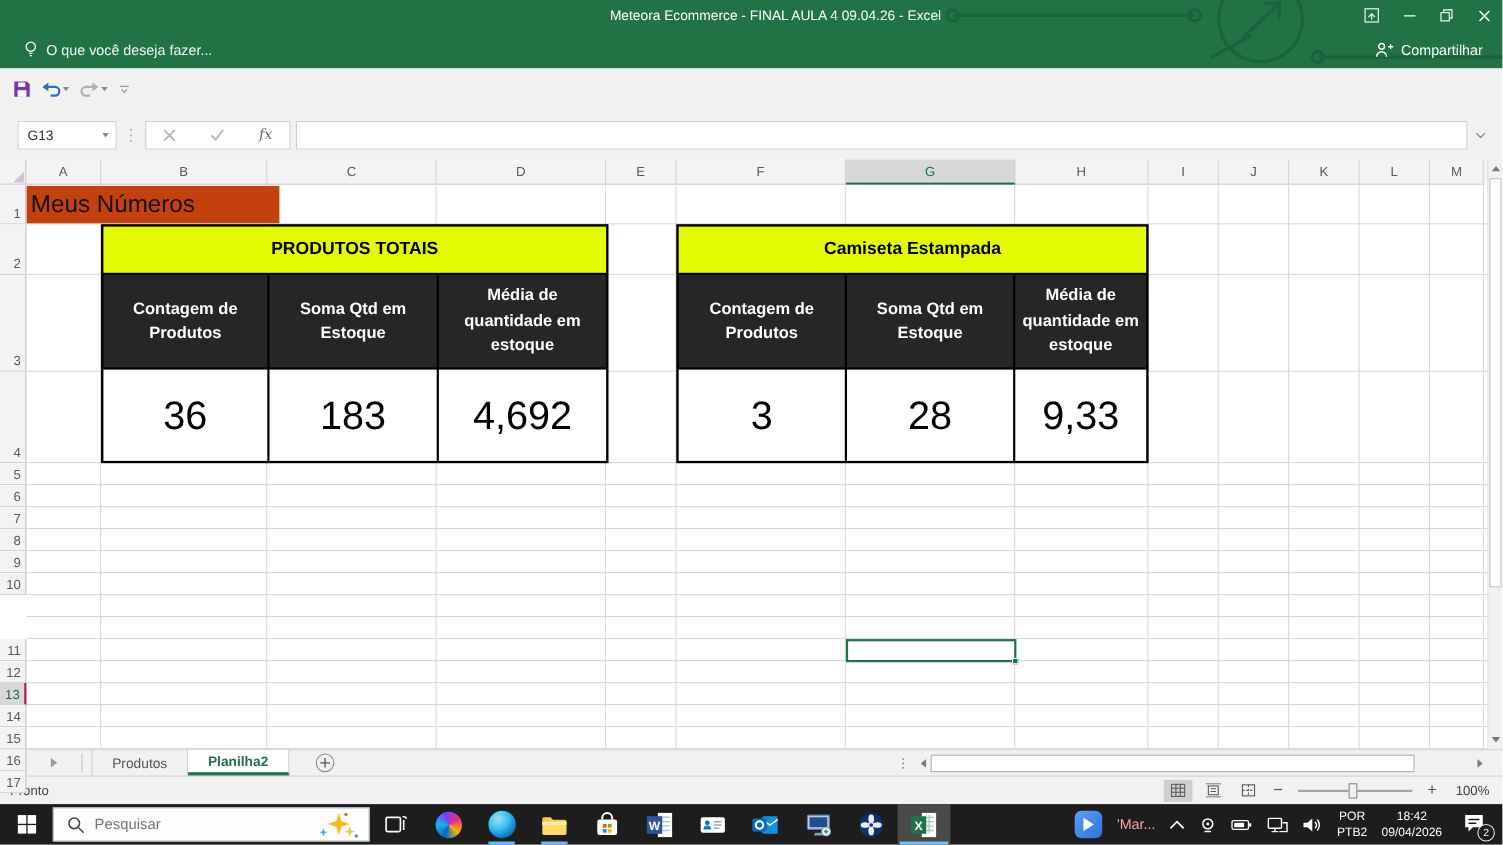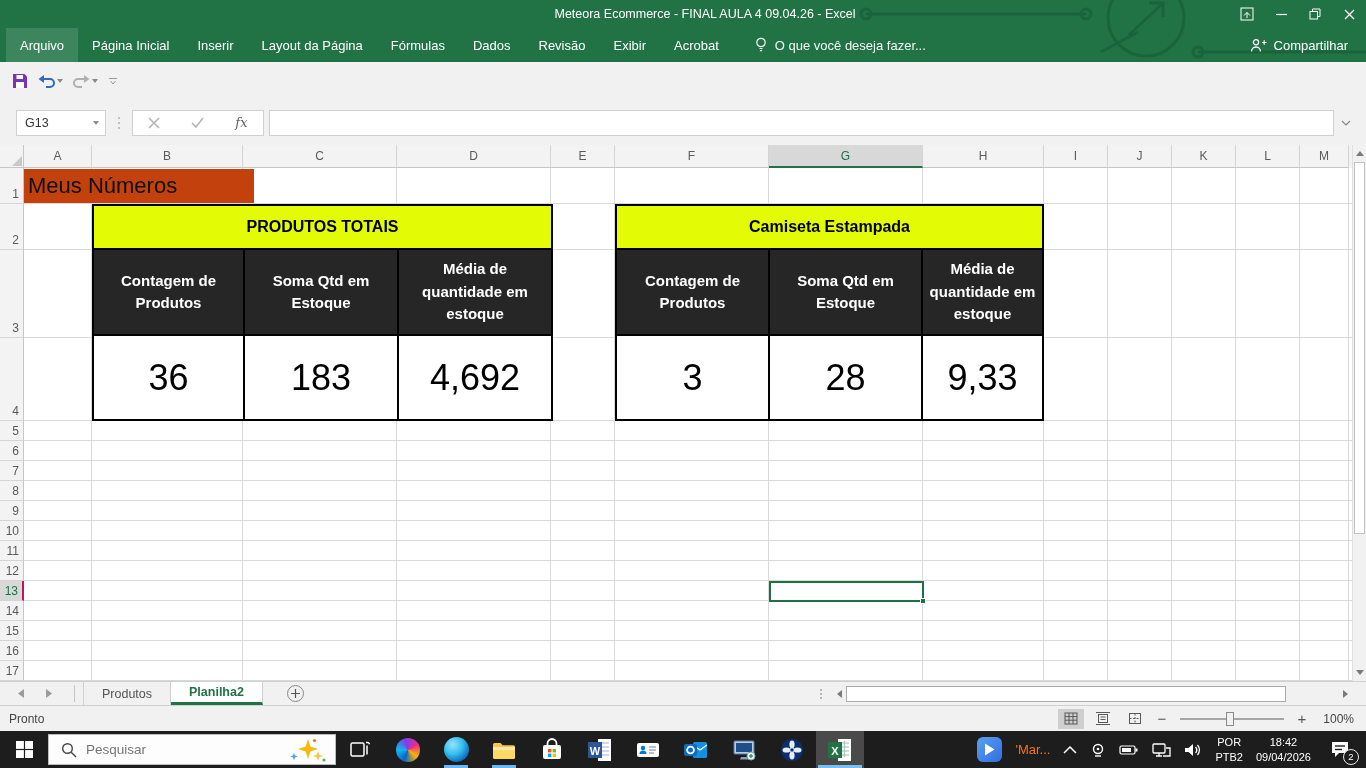--- a/index.html
+++ b/index.html
@@ -98,21 +98,21 @@
   .searchbox { width:288px; margin:3px 0; background:#fdfdfd; border:1px solid #bdbdbd; display:flex; align-items:center; padding:0 8px 0 12px; gap:9px; }
   .searchbox input { flex:1; border:none; outline:none; background:transparent; font-size:13.5px; color:#333; font-family:"Liberation Sans",sans-serif; }
   .tb-slot { width:48px; display:flex; align-items:center; justify-content:center; position:relative; }
   .tb-slot.open::after { content:""; position:absolute; bottom:0; left:12px; width:24px; height:3px; background:#6cb8f6; }
   .tb-slot.active-app { background:#4a4a4a; }
   .tb-slot.active-app::after { content:""; position:absolute; bottom:0; left:2px; width:44px; height:3px; background:#79c0f2; }
   .icon-copilot { width:24px; height:24px; border-radius:50%; background:conic-gradient(from 200deg,#0a64c8,#12b8e8,#7a3ff2,#e82a8f,#f7b500,#0a64c8); }
   .icon-edge { width:25px; height:25px; border-radius:50%; background:radial-gradient(circle at 35% 30%, #9be0f7, #35c1f1 40%, #0f6cbd 75%, #0a4f8f); }
   .tray { margin-left:auto; display:flex; align-items:center; gap:13px; padding-right:12px; font-size:11px; }
   .playbtn { width:25px; height:25px; border-radius:6px; background:linear-gradient(135deg,#5aa0f2,#2f6fe0); display:flex; align-items:center; justify-content:center; }
-  .media-label { font-size:13px; color:#f97316; }
+  .media-label { font-size:13px; color:#fca5a5; }
   .two-line { line-height:1.3; text-align:center; white-space:nowrap; }
   .notif { position:relative; margin-left:6px; margin-right:4px; }
   .badge { position:absolute; right:-9px; bottom:-5px; width:16px; height:16px; border-radius:50%; border:1.5px solid #e8e8e8; background:#1d1d1d; color:#fff; font-size:9.5px; display:flex; align-items:center; justify-content:center; }
 </style>
 </head>
 <body>
 
 <div class="topbars">
   <svg class="circuit" width="520" height="62">
     <g stroke="#1a6139" stroke-width="3" fill="none" opacity="0.85">
@@ -149,31 +149,20 @@
           </svg>
       </div>
       <div class="wbtn">
         <svg width="11" height="11">
             <path d="M1 1 L10 10 M10 1 L1 10" stroke="#fff" stroke-width="1.3"></path>
           </svg>
       </div>
     </div>
   </div>
   <div class="tabrow">
-    <div id="ribbon-tabs" class="tabs">
-        <div class="ribbon-tab file">Arquivo</div>
-        <div class="ribbon-tab">Página Inicial</div>
-        <div class="ribbon-tab">Inserir</div>
-        <div class="ribbon-tab">Layout da Página</div>
-        <div class="ribbon-tab">Fórmulas</div>
-        <div class="ribbon-tab">Dados</div>
-        <div class="ribbon-tab">Revisão</div>
-        <div class="ribbon-tab">Exibir</div>
-        <div class="ribbon-tab">Acrobat</div>
-      </div>
     <div class="tellme">
       <svg width="12" height="16">
           <circle cx="6" cy="5.5" r="4.2" fill="none" stroke="#fff" stroke-width="1.2"></circle>
           <path d="M4.5 11.5 h3 M4.9 13.6 h2.2" stroke="#fff" stroke-width="1.2"></path>
         </svg>
       <span>O que você deseja fazer...</span>
     </div>
     <div class="share">
       <svg width="17" height="15">
           <circle cx="6" cy="4.2" r="2.6" fill="none" stroke="#fff" stroke-width="1.3"></circle>
@@ -267,21 +256,21 @@
           <div class="rowhdr" style="height: 36px;">1</div>
           <div class="rowhdr" style="height: 46px;">2</div>
           <div class="rowhdr" style="height: 88px;">3</div>
           <div class="rowhdr" style="height: 83px;">4</div>
           <div class="rowhdr" style="height: 20px;">5</div>
           <div class="rowhdr" style="height: 20px;">6</div>
           <div class="rowhdr" style="height: 20px;">7</div>
           <div class="rowhdr" style="height: 20px;">8</div>
           <div class="rowhdr" style="height: 20px;">9</div>
           <div class="rowhdr" style="height: 20px;">10</div>
-          <div class="rowhdr" style="height: 20px;">11</div>
+          <div class="rowhdr" style="height: 20px; margin-top: 40px;">11</div>
           <div class="rowhdr" style="height: 20px;">12</div>
           <div class="rowhdr sel" style="height: 20px;">13</div>
           <div class="rowhdr" style="height: 20px;">14</div>
           <div class="rowhdr" style="height: 20px;">15</div>
           <div class="rowhdr" style="height: 20px;">16</div>
           <div class="rowhdr" style="height: 20px;">17</div>
         </div>
       <div id="cells-area" class="cells">
         <div class="a1">Meus Números</div>
 

